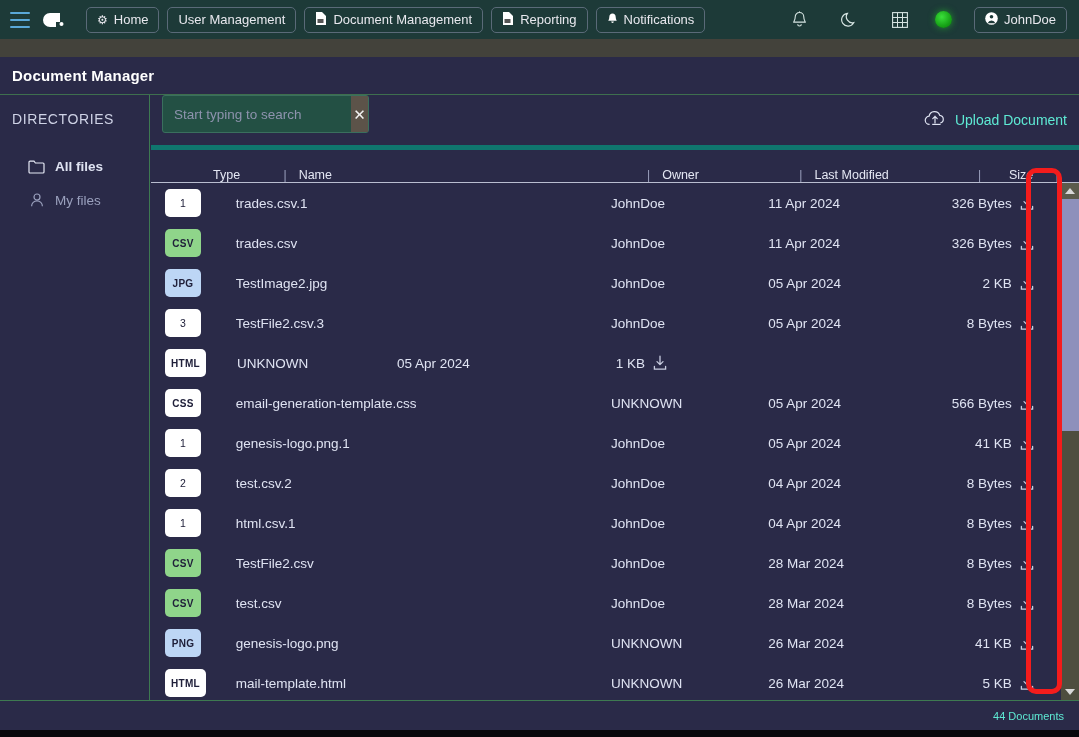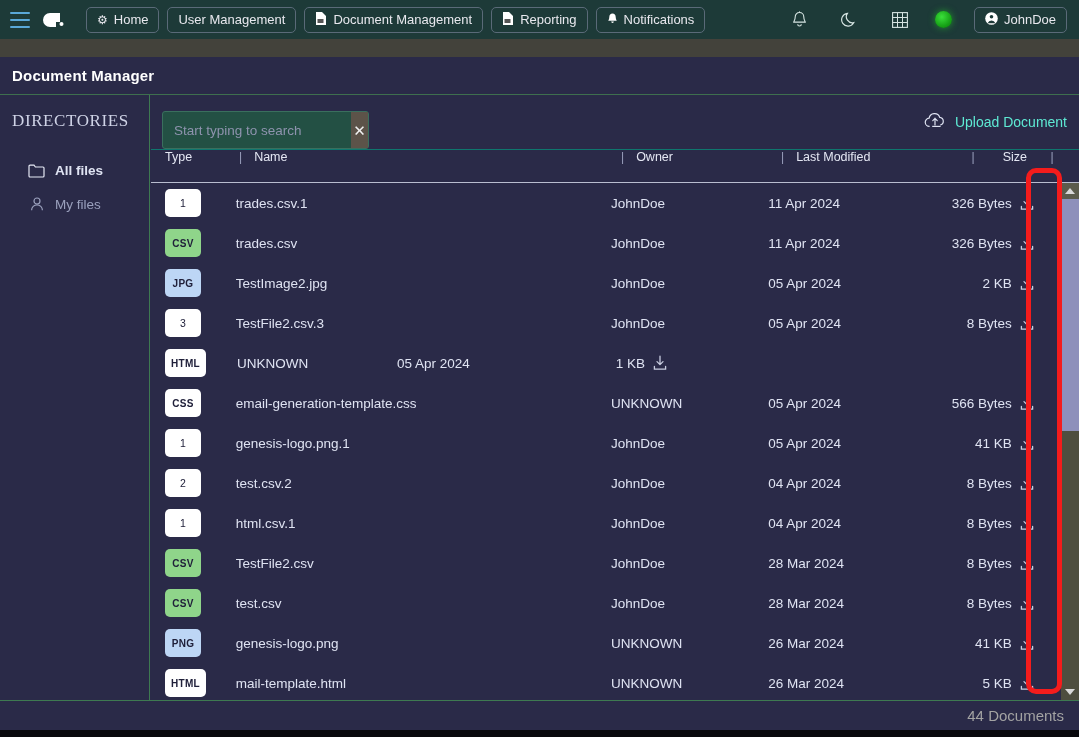--- a/index.html
+++ b/index.html
@@ -62,34 +62,34 @@
   .pagehead h1 { font-size: 15px; font-weight: bold; color: #ffffff; letter-spacing: .2px; }
 
   
   .body { position: absolute; top: 95px; left: 0; width: 1079px; height: 605px; background: #2a2a48; }
 
   .sidebar {
     position: absolute; top: 0; left: 0; width: 150px; height: 605px;
     background: #2a2a48; border-right: 1px solid #3e7a51;
     padding-top: 16px;
   }
-  .dirlabel { font-size: 17px; color: #cfd3e6; letter-spacing: .6px; padding: 0 0 0 12px; font-family: Liberation Serif, serif; }
+  .dirlabel { font-size: 14px; color: #cfd3e6; letter-spacing: .6px; padding: 0 0 0 12px; }
   .sbitem {
     display: flex; align-items: center; gap: 10px;
     height: 34px; padding-left: 28px; font-size: 13.5px; color: #dfe3f2; cursor: pointer;
   }
   .sbitem.first { margin-top: 22px; font-weight: bold; }
   .sbitem .ic { width: 17px; height: 17px; display: flex; align-items: center; justify-content: center; }
   .sbitem.muted { color: #9aa0bd; }
 
   .content { position: absolute; top: 0; left: 151px; width: 928px; height: 605px; }
 
   .toolbar {
-    position: relative; height: 55px; border-bottom: 1px solid #0f766e;
-    display: flex; align-items: flex-end;
+    position: relative; height: 55px; border-bottom: 5px solid #0f766e;
+    display: flex; align-items: flex-start;
   }
   .searchwrap {
     position: relative; margin-left: 11px;
     width: 207px; height: 38px;
     background: #235044; border: 1px solid #3a6f5e; border-radius: 3px;
     display: flex; align-items: center;
   }
   .searchwrap input {
     flex: 1; height: 100%; background: transparent; border: none; outline: none;
     color: #c9cfe2; font-size: 13.5px; padding-left: 11px;
@@ -103,22 +103,22 @@
   }
   .uploadbtn {
     position: absolute; right: 12px; top: 50%; transform: translateY(-50%);
     display: inline-flex; align-items: center; gap: 9px;
     background: transparent; border: none; color: #5eead4; font-size: 14px; cursor: pointer;
     font-family: "Liberation Sans", sans-serif;
   }
 
   
   .thead {
-    height: 33px; display: flex; align-items: flex-start;
-    border-bottom: 1px solid #b9bdd0; color: #e4e7f3; font-size: 12.5px; position: relative;
+    height: 33px; display: flex; align-items: flex-end;
+    border-bottom: 1px solid #b9bdd0; color: #e4e7f3; font-size: 12.5px; position: relative; padding-left: 48px;
   }
   .thead .th { display: flex; align-items: center; }
   .sep { color: #9aa0bd; font-size: 12px; padding: 0 0 0 2px; }
 
   .c-type  { width: 86px; padding-left: 14px; }
   .c-name  { width: 382px; }
   .c-owner { width: 160px; }
   .c-mod   { width: 142px; }
   .c-size  { width: 106px; justify-content: flex-end; }
   .c-dl    { width: 48px; justify-content: center; }
@@ -159,21 +159,21 @@
   .tri.up { border-left: 5px solid transparent; border-right: 5px solid transparent; border-bottom: 6px solid #d8d8d8; }
   .tri.down { border-left: 5px solid transparent; border-right: 5px solid transparent; border-top: 6px solid #d8d8d8; }
 
   
   .footer {
     position: absolute; top: 700px; left: 0; width: 1079px; height: 30px;
     background: #2a2a48; border-top: 1px solid #3e7a51;
     display: flex; align-items: center; justify-content: flex-end;
     padding-right: 15px;
   }
-  .footer .count { color: #a3a3a3; font-size: 15px; }
+  .footer .count { color: #5eead4; font-size: 11px; }
   .taskbar { position: absolute; top: 730px; left: 0; width: 1079px; height: 7px; background: #08080c; }
 
   
   .redbox {
     position: absolute; left: 1026px; top: 168px; width: 36px; height: 526px;
     border: 5px solid #f41c1c; border-radius: 10px;
     pointer-events: none;
   }
 </style>
 </head>

